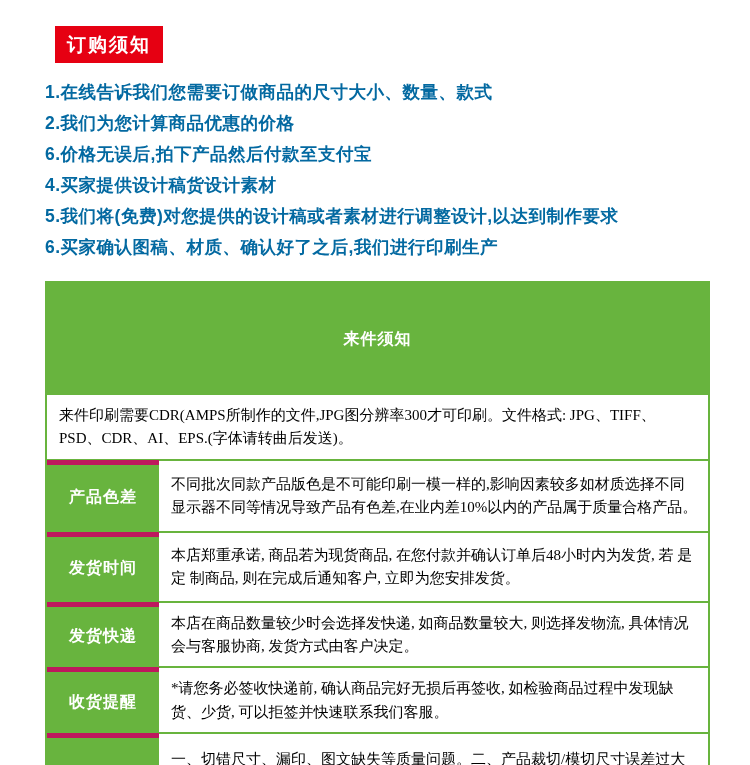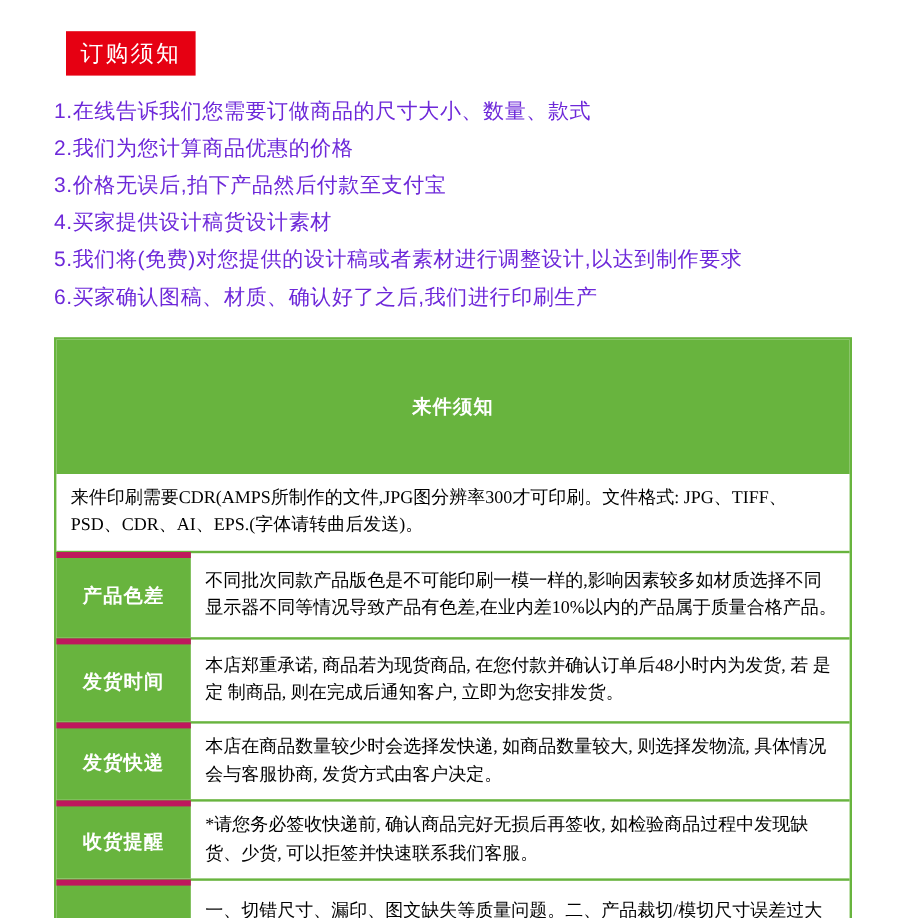--- a/index.html
+++ b/index.html
@@ -20,37 +20,37 @@
     color: var(--ink);
     overflow: hidden;
   }
   .wrap {
     padding: 26px 40px 18px 45px;
   }
   .badge {
     display: inline-block;
     background: var(--red);
     color: #ffffff;
-    font-weight: normal;
+    font-weight: bold;
     font-size: 19px;
     letter-spacing: 2px;
     padding: 6px 12px 5px 12px;
     margin-left: 10px;
   }
   .notice-list {
     list-style: none;
     margin: 14px 0 0 0;
     padding: 0;
   }
   .notice-list li {
-    font-weight: normal;
+    font-weight: bold;
     font-size: 17.5px;
     line-height: 31px;
     letter-spacing: 0.5px;
-    color: #6d28d9;
+    color: #0369a1;
     white-space: nowrap;
   }
   .info-table {
     margin-top: 18px;
     border: 2px solid var(--green);
     width: 665px;
   }
   .t-row {
     display: flex;
     border-top: 2px solid var(--green);
@@ -92,21 +92,21 @@
 </head>
 <body>
 
 <div class="wrap">
 
   <div class="badge">订购须知</div>
 
   <ul class="notice-list">
     <li>1.在线告诉我们您需要订做商品的尺寸大小、数量、款式</li>
     <li>2.我们为您计算商品优惠的价格</li>
-    <li>3.价格无误后,拍下产品然后付款至支付宝</li>
+    <li>6.价格无误后,拍下产品然后付款至支付宝</li>
     <li>4.买家提供设计稿货设计素材</li>
     <li>5.我们将(免费)对您提供的设计稿或者素材进行调整设计,以达到制作要求</li>
     <li>6.买家确认图稿、材质、确认好了之后,我们进行印刷生产</li>
   </ul>
 
   <div class="info-table">
 
     <div class="t-row">
       <div class="t-label">来件须知</div>
       <div class="t-content">来件印刷需要CDR(AMPS所制作的文件,JPG图分辨率300才可印刷。文件格式: JPG、TIFF、PSD、CDR、AI、EPS.(字体请转曲后发送)。</div>

